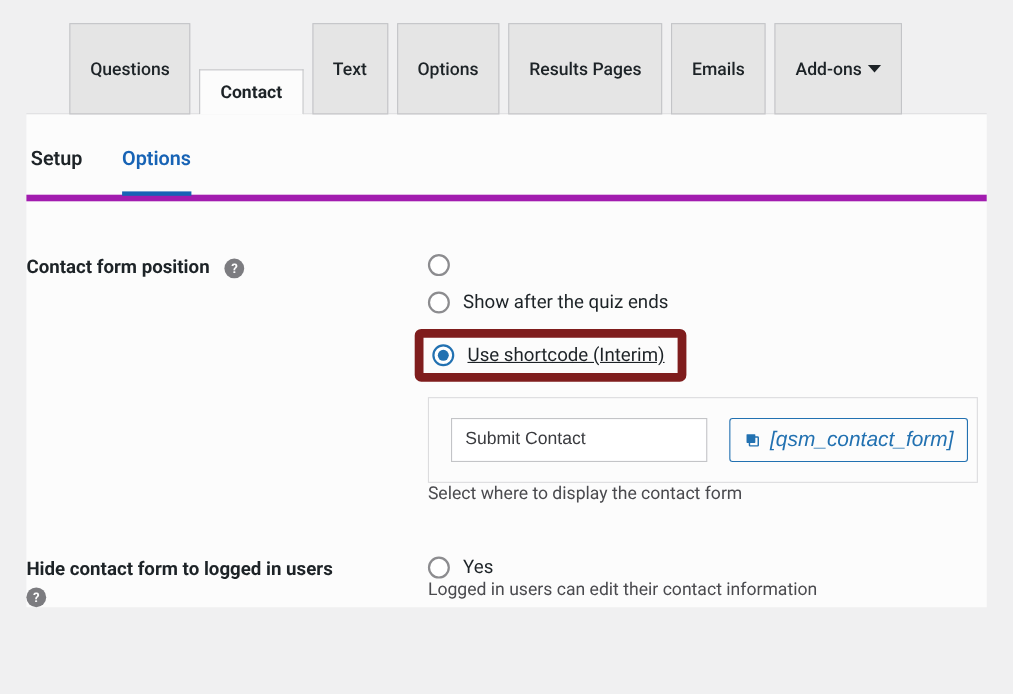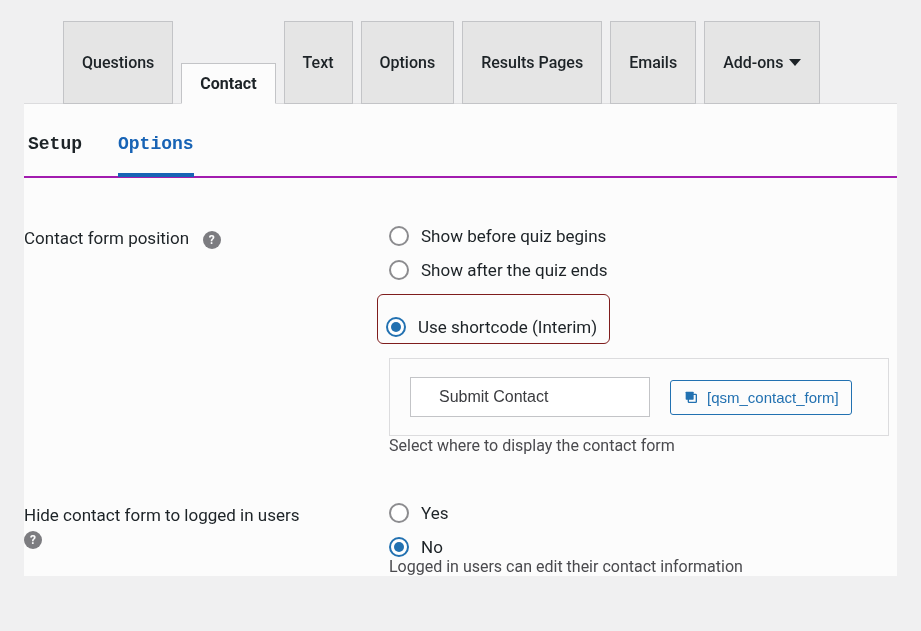--- a/index.html
+++ b/index.html
@@ -39,23 +39,22 @@
     margin-top: 42px;
   }
   .panel {
     background: #fcfcfc;
     padding: 30px 0 0;
   }
   .subtabs {
     display: flex;
     gap: 36px;
     padding: 0 4px 12px;
-    border-bottom: 2px solid #a21caf;
+    border-bottom: 6px solid #a21caf;
     margin-bottom: 48px;
-    font-family: Liberation Mono, monospace;
   }
   .subtab {
     font-size: 18px;
     font-weight: 600;
     color: #1d2327;
     cursor: pointer;
     padding-bottom: 10px;
     position: relative;
   }
   .subtab.active {
@@ -72,21 +71,21 @@
     display: flex;
     align-items: flex-start;
     margin-bottom: 48px;
   }
   .field-label-col {
     width: 365px;
     flex: 0 0 365px;
     padding-top: 2px;
   }
   .field-label {
-    font-weight: 400;
+    font-weight: 700;
     font-size: 17px;
     color: #1d2327;
     display: inline;
     margin-top: 28px;
   }
   .help-icon {
     display: inline-flex;
     align-items: center;
     justify-content: center;
     width: 18px; height: 18px;
@@ -105,25 +104,26 @@
   .radio-group { display: flex; flex-direction: column; gap: 14px; }
   .radio-item {
     display: inline-flex;
     align-items: center;
     gap: 12px;
     cursor: pointer;
     font-size: 17px;
     color: #1d2327;
   }
   .radio-item.highlight {
-    border: 1px solid #7f1d1d;
+    border: 8px solid #7f1d1d;
     border-radius: 6px;
-    padding: 22px 12px 6px 8px;
+    padding: 6px 12px 6px 8px;
     margin-left: -12px;
     align-self: flex-start;
+    text-decoration: underline;
   }
   .radio {
     width: 20px; height: 20px;
     border: 2px solid #8c8c8f;
     border-radius: 50%;
     background: #fff;
     position: relative;
     flex: 0 0 auto;
   }
   .radio.checked { border-color: #2271b1; }
@@ -142,35 +142,36 @@
     align-items: center;
     gap: 20px;
     width: 500px;
     background: #fcfcfc;
   }
   .text-input {
     width: 240px;
     height: 40px;
     border: 1px solid #c3c4c7;
     background: #fff;
-    padding: 0 28px;
+    padding: 0 12px;
     font-size: 16px;
     color: #3a3b3f;
   }
   .shortcode-btn {
     display: inline-flex;
     align-items: center;
     gap: 8px;
     border: 1px solid #2271b1;
     color: #2271b1;
     background: #fcfcfc;
     padding: 8px 12px;
     border-radius: 3px;
-    font-size: 15px;
-    cursor: pointer;
+    font-size: 19px;
+    cursor: pointer;
+    font-style: italic;
   }
   .helper-text {
     font-size: 16px;
     color: #4a4a4e;
   }
   .caret {
     width: 0; height: 0;
     border-left: 6px solid transparent;
     border-right: 6px solid transparent;
     border-top: 7px solid #1d2327;
@@ -205,21 +206,20 @@
 
     <div class="field-row">
       <div class="field-label-col">
         <span class="field-label">Contact form position</span>
         <span class="help-icon">?</span>
       </div>
       <div class="field-control-col">
         <div class="radio-group">
           <label class="radio-item">
             <span class="radio"></span>
-            <span>Show before quiz begins</span>
           </label>
           <label class="radio-item">
             <span class="radio"></span>
             <span>Show after the quiz ends</span>
           </label>
           <label class="radio-item highlight">
             <span class="radio checked"></span>
             <span>Use shortcode (Interim)</span>
           </label>
         </div>
@@ -245,23 +245,19 @@
       <div class="field-label-col">
         <span class="field-label">Hide contact form to logged in users</span><br>
         <span class="help-icon" style="margin-left:0; margin-top:6px;">?</span>
       </div>
       <div class="field-control-col">
         <div class="radio-group">
           <label class="radio-item">
             <span class="radio"></span>
             <span>Yes</span>
           </label>
-          <label class="radio-item">
-            <span class="radio checked"></span>
-            <span>No</span>
-          </label>
         </div>
         <div class="helper-text" style="">Logged in users can edit their contact information</div>
       </div>
     </div>
 
   </div>
 </div>
 
 </body></html>

